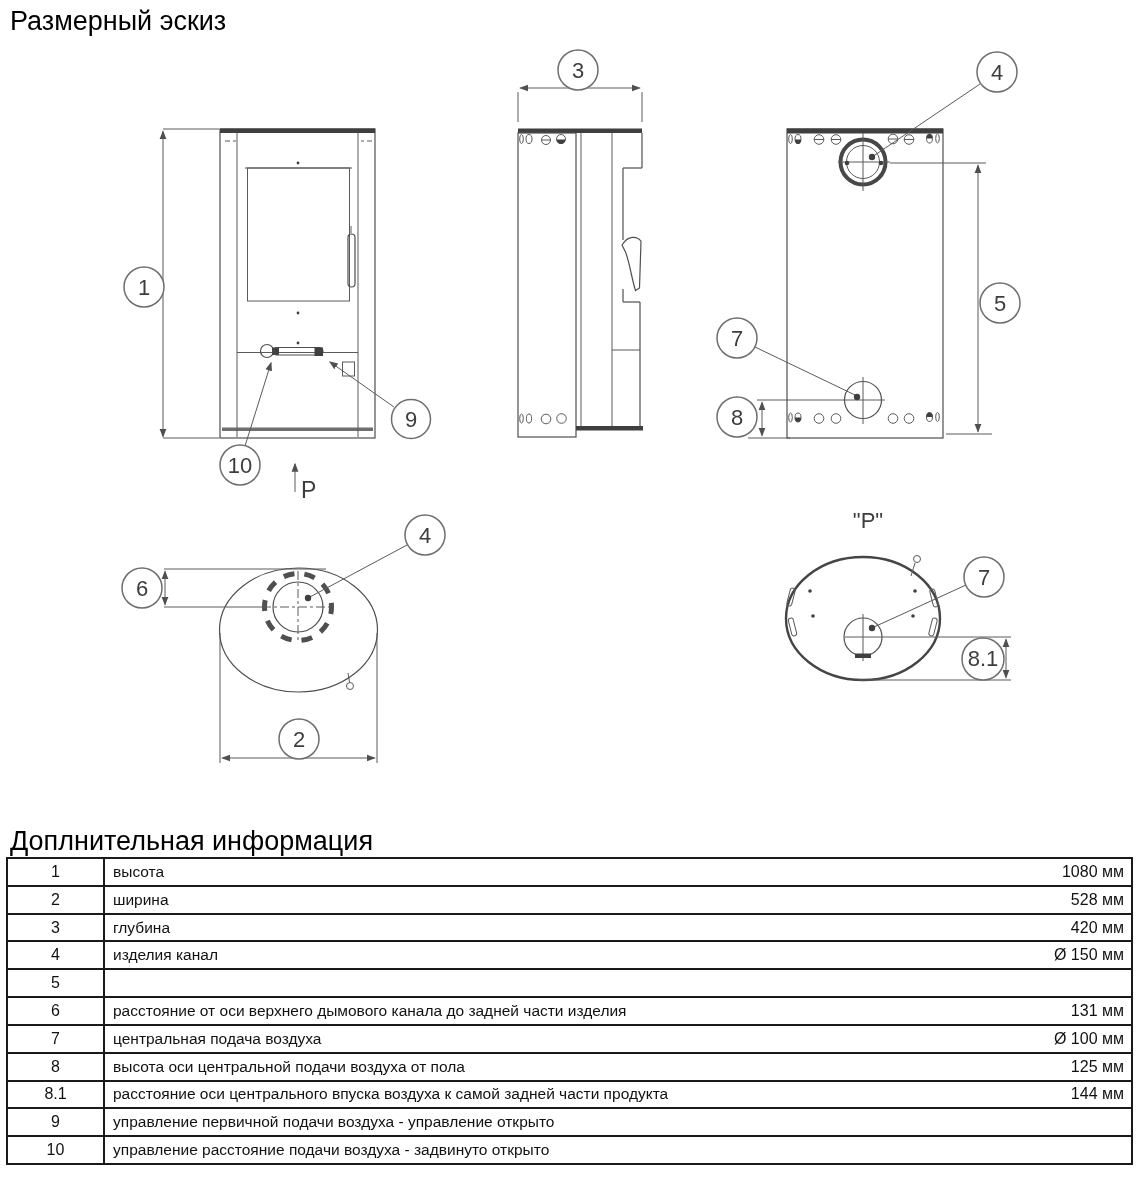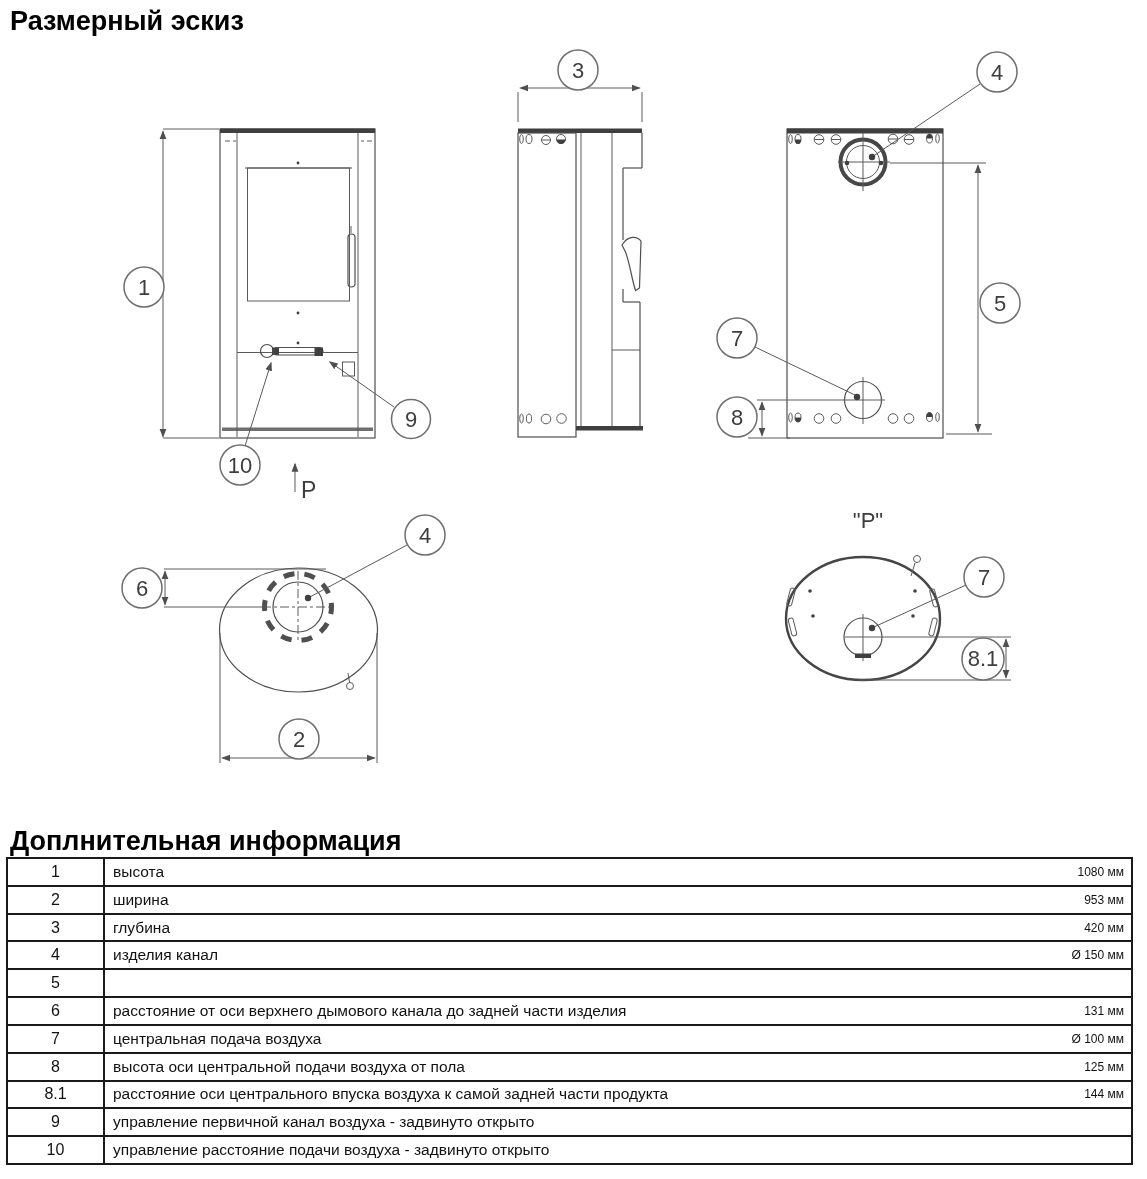--- a/index.html
+++ b/index.html
@@ -1,27 +1,27 @@
 <!DOCTYPE html>
 <html><head>
 <meta charset="utf-8">
 <style>
   html,body{margin:0;padding:0;background:#fff;}
   body{width:1147px;height:1179px;position:relative;font-family:"Liberation Sans",sans-serif;color:#111;overflow:hidden;}
-  .h1{position:absolute;left:10px;font-size:27px;font-weight:bold;color:#000;letter-spacing:0px;white-space:nowrap;}
+  .h1{position:absolute;left:10px;font-size:27px;font-weight:normal;color:#000;letter-spacing:0px;white-space:nowrap;}
   #title-main{top:6px;}
   #title-info{top:813px;margin-top:13px;}
   #drawing{position:absolute;left:0;top:0;}
   
   #info-table{position:absolute;left:6px;top:857px;width:1127px;height:308px;border:2px solid #1a1a1a;box-sizing:border-box;display:flex;flex-direction:column;}
   .t-row{flex:1;display:flex;border-top:2px solid #1a1a1a;box-sizing:border-box;align-items:stretch;}
   .t-row:first-child{border-top:none;}
   .t-num{width:97px;border-right:2px solid #1a1a1a;box-sizing:border-box;display:flex;align-items:center;justify-content:center;font-size:16px;}
   .t-desc{flex:1;display:flex;align-items:center;justify-content:space-between;padding:0 7px 0 8px;font-size:15.5px;}
-  .t-desc .v{font-size:12px;white-space:nowrap;padding-left:10px;text-align:right;}
+  .t-desc .v{font-size:16px;white-space:nowrap;padding-left:10px;text-align:right;}
   svg text{font-family:"Liberation Sans",sans-serif;}
   .co{fill:#fff;stroke:#6e6e6e;stroke-width:1.5;}
   .ct{fill:#3d3d3d;font-size:22px;text-anchor:middle;}
   .ln{stroke:#4f4f4f;stroke-width:1.2;fill:none;}
   .thin{stroke:#5a5a5a;stroke-width:1;fill:none;}
   .dim{stroke:#5a5a5a;stroke-width:1;fill:none;}
   .dk{fill:#3f3f3f;stroke:none;}
   .dot{fill:#3f3f3f;stroke:none;}
 </style>
 </head>
@@ -289,21 +289,21 @@
       <div class="t-num">1</div>
       <div class="t-desc">
         <span class="d">высота</span>
         <span class="v">1080 мм</span>
       </div>
     </div>
     <div class="t-row">
       <div class="t-num">2</div>
       <div class="t-desc">
         <span class="d">ширина</span>
-        <span class="v">953 мм</span>
+        <span class="v">528 мм</span>
       </div>
     </div>
     <div class="t-row">
       <div class="t-num">3</div>
       <div class="t-desc">
         <span class="d">глубина</span>
         <span class="v">420 мм</span>
       </div>
     </div>
     <div class="t-row">
@@ -340,21 +340,21 @@
     <div class="t-row">
       <div class="t-num">8.1</div>
       <div class="t-desc">
         <span class="d">расстояние оси центрального впуска воздуха к самой задней части продукта</span>
         <span class="v">144 мм</span>
       </div>
     </div>
     <div class="t-row">
       <div class="t-num">9</div>
       <div class="t-desc">
-        <span class="d">управление первичной канал воздуха - задвинуто открыто</span>
+        <span class="d">управление первичной подачи воздуха - управление открыто</span>
         <span class="v"></span>
       </div>
     </div>
     <div class="t-row">
       <div class="t-num">10</div>
       <div class="t-desc">
         <span class="d">управление расстояние подачи воздуха - задвинуто открыто</span>
         <span class="v"></span>
       </div>
     </div>

